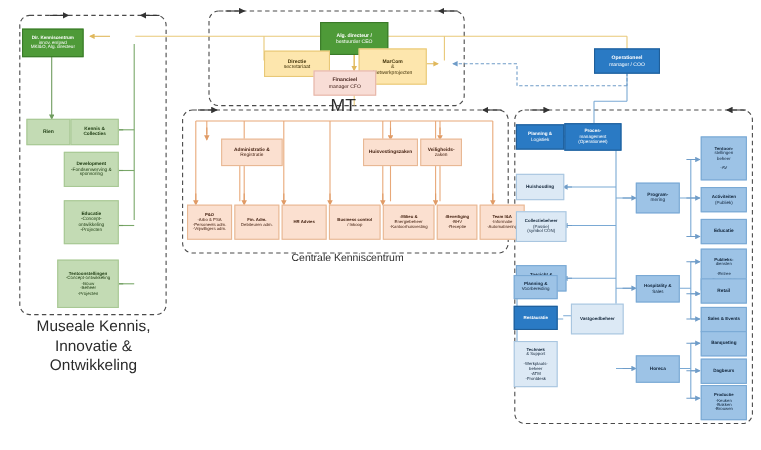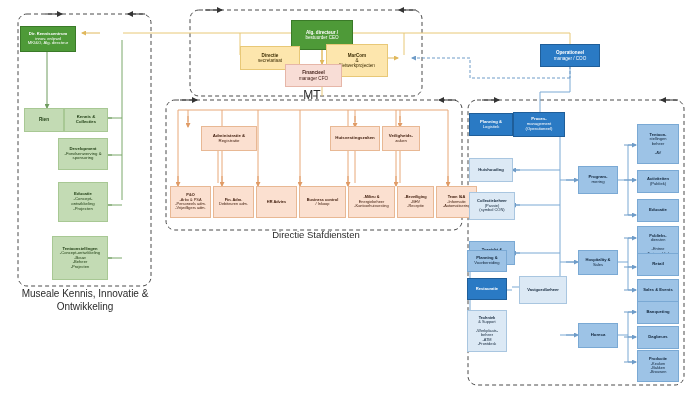--- a/index.html
+++ b/index.html
@@ -229,29 +229,29 @@
         <path d="M470,58 L412,58"></path>
       </g>
       <g stroke="#6f9cc8" stroke-dasharray="3,2">
         <path d="M570,66 L570,78"></path>
         <path d="M570,78 L470,78"></path>
         <path d="M470,78 L470,58"></path>
       </g>
     </g>
   </svg>
 
-  <div class="grp-label" style="left:6px; top:288px; width:158px; font-size:10px; line-height:1.25;">
+  <div class="grp-label" style="left:6px; top:288px; width:158px; font-size:14px; line-height:1.25;">
     <span style="white-space:pre-line;">Museale Kennis, Innovatie &amp;
 Ontwikkeling</span>
   </div>
-  <div class="grp-label" style="left:282px; top:88px; width:60px; font-size:12px;">
+  <div class="grp-label" style="left:282px; top:88px; width:60px; font-size:16px;">
     <span>MT</span>
   </div>
   <div class="grp-label" style="left:236px; top:229px; width:160px; font-size:9.5px;">
-    <span>Directie Stafdiensten</span>
+    <span>Centrale Kenniscentrum</span>
   </div>
 
   <div class="node green-dark" style="left:291px; top:20px; width:62px; height:30px; font-size:4.6px;">
     <span class="ttl">Alg. directeur /</span>
     <span class="sub" style="white-space:pre-line;">bestuurder CEO</span>
   </div>
 
   <div class="node blue-dark" style="left:540px; top:44px; width:60px; height:23px; font-size:4.6px;">
     <span class="ttl">Operationeel</span>
     <span class="sub" style="white-space:pre-line;">manager / COO</span>

